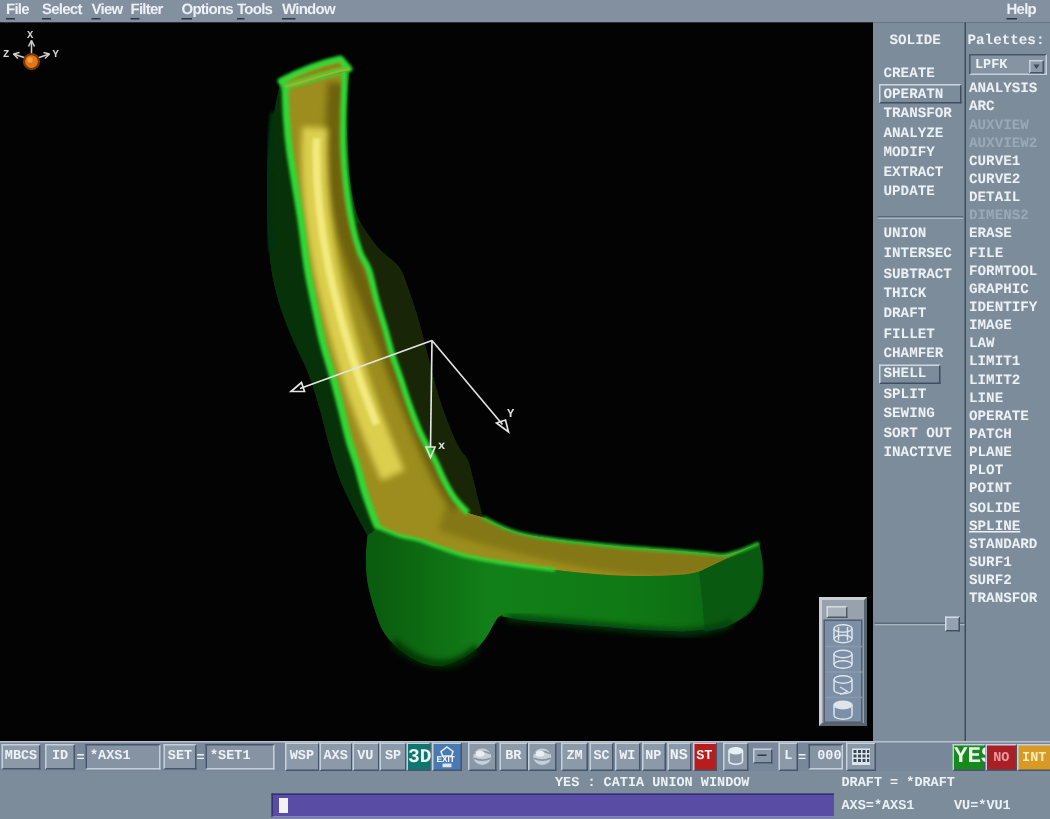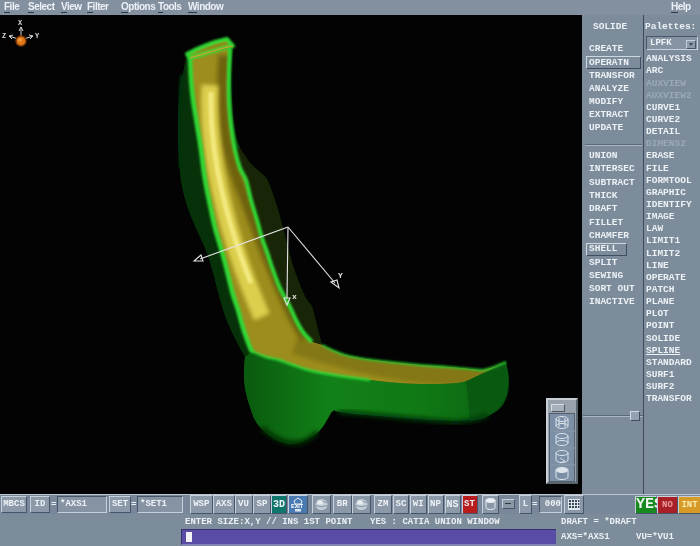--- a/index.html
+++ b/index.html
@@ -186,21 +186,21 @@
 <div class="btn" style="left:30px;top:496px;width:18px;height:15px;background:#8b99a9;color:#eef2f6;font-size:9px;line-height:15px;">ID</div>
 <div class="t w" style="left:51px;top:500px;font-size:9px;">=</div>
 <div class="sunk" style="left:57px;top:496px;width:48px;height:15px;line-height:15px;"><span style="padding-left:2px;">*AXS1</span></div>
 <div class="btn" style="left:109px;top:496px;width:20px;height:15px;background:#8b99a9;color:#eef2f6;font-size:9px;line-height:15px;">SET</div>
 <div class="t w" style="left:131px;top:500px;font-size:9px;">=</div>
 <div class="sunk" style="left:137px;top:496px;width:44px;height:15px;line-height:15px;"><span style="padding-left:2px;">*SET1</span></div>
 <div class="btn" style="left:189.5px;top:495px;width:21.5px;height:17px;background:#8b99a9;color:#eef2f6;font-size:9px;line-height:17px;">WSP</div>
 <div class="btn" style="left:213px;top:495px;width:19.5px;height:17px;background:#8b99a9;color:#eef2f6;font-size:9px;line-height:17px;">AXS</div>
 <div class="btn" style="left:234.5px;top:495px;width:16px;height:17px;background:#8b99a9;color:#eef2f6;font-size:9px;line-height:17px;">VU</div>
 <div class="btn" style="left:253px;top:495px;width:16px;height:17px;background:#8b99a9;color:#eef2f6;font-size:9px;line-height:17px;">SP</div>
-<div class="btn" style="left:271px;top:495px;width:14px;height:17px;background:#0f766e;color:#eef2f6;font-size:10px;line-height:17px;">3D</div>
+<div class="btn" style="left:271px;top:495px;width:14px;height:17px;background:#0f766e;color:#eef2f6;font-size:13px;line-height:17px;">3D</div>
 <div class="btn" style="left:288px;top:495px;width:18px;height:17px;background:#4a7ab2;">
 <svg width="18" height="17">
         <path d="M 9,2 L 13,5 L 12,8 L 6,8 L 5,5 Z" fill="none" stroke="#e8eef4" stroke-width="1"></path>
         <text x="2" y="12" font-size="5.5" fill="#fff" font-family="Liberation Sans,sans-serif" font-weight="bold">EXIT</text>
         <rect x="6" y="13" width="6" height="2.5" fill="#dce6f0"></rect>
       </svg></div>
 <div class="btn" style="left:311.5px;top:495px;width:17px;height:17px;">
 <svg width="17" height="17">
         <ellipse cx="8.5" cy="8.5" rx="6" ry="5.5" fill="#c5cfd8"></ellipse>
         <path d="M 3.2,6.5 Q 8.5,3.5 13.8,6.5 M 2.8,9.5 Q 8.5,12 14.2,9.5" stroke="#8494a2" stroke-width="1" fill="none"></path>
@@ -249,20 +249,19 @@
           <rect x="13" y="7" width="1.5" height="2"></rect>
 <rect x="4" y="10" width="2" height="2"></rect>
           <rect x="7" y="10" width="2" height="2"></rect>
           <rect x="10" y="10" width="2" height="2"></rect>
           <rect x="13" y="10" width="1.5" height="2"></rect>
 </g>
       </svg></div>
 <div class="btn" style="left:635px;top:496px;width:20px;height:16px;background:#178a1f;color:#eef6ee;font-size:15px;line-height:16px;">YES</div>
 <div class="btn" style="left:657px;top:496px;width:19px;height:16px;background:#a81f26;color:#e89c9c;font-size:9px;line-height:16px;">NO</div>
 <div class="btn" style="left:678px;top:496px;width:21px;height:16px;background:#d89a26;color:#f6ecb4;font-size:9px;line-height:16px;">INT</div>
-<div class="t w" style="left:185px;top:517px;font-size:9px;">ENTER SIZE:X,Y // INS 1ST POINT</div>
 <div class="t w" style="left:370px;top:517px;font-size:9px;">YES : CATIA UNION WINDOW</div>
 <div class="t w" style="left:561px;top:517px;font-size:9px;">DRAFT = *DRAFT</div>
 <div style="position:absolute;left:181px;top:529px;width:374px;height:14px;background:#584ca4;border-top:1px solid #372f6e;border-left:1px solid #372f6e;border-bottom:1px solid #8a80c8;">
       <div style="position:absolute;left:4px;top:2px;width:6px;height:10px;background:#f2f2f6;"></div>
     </div>
 <div class="t w" style="left:561px;top:532px;font-size:9px;">AXS=*AXS1</div>
 <div class="t w" style="left:636px;top:532px;font-size:9px;">VU=*VU1</div>
 </div>
 </body></html>

